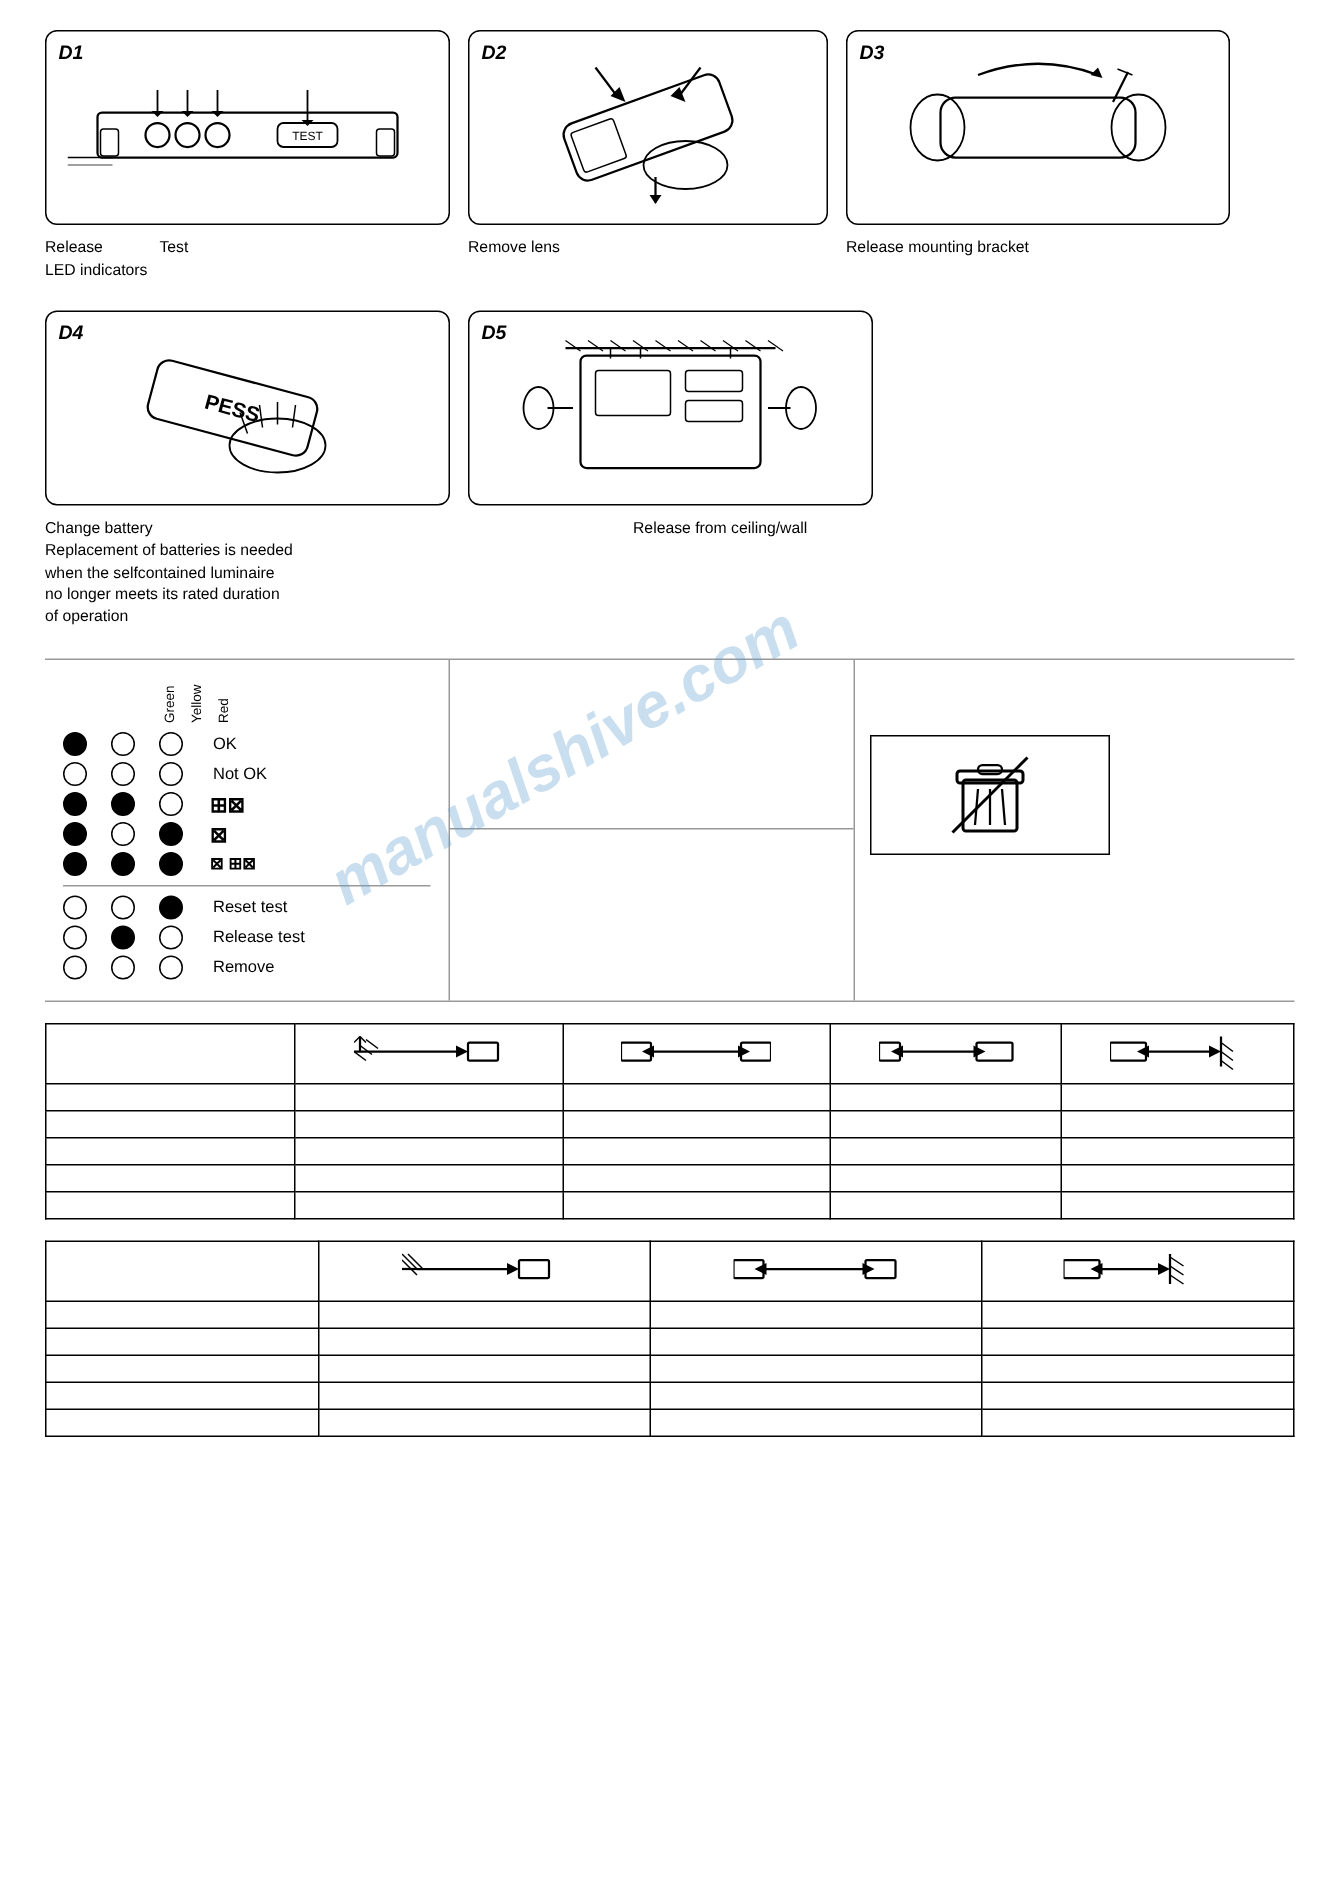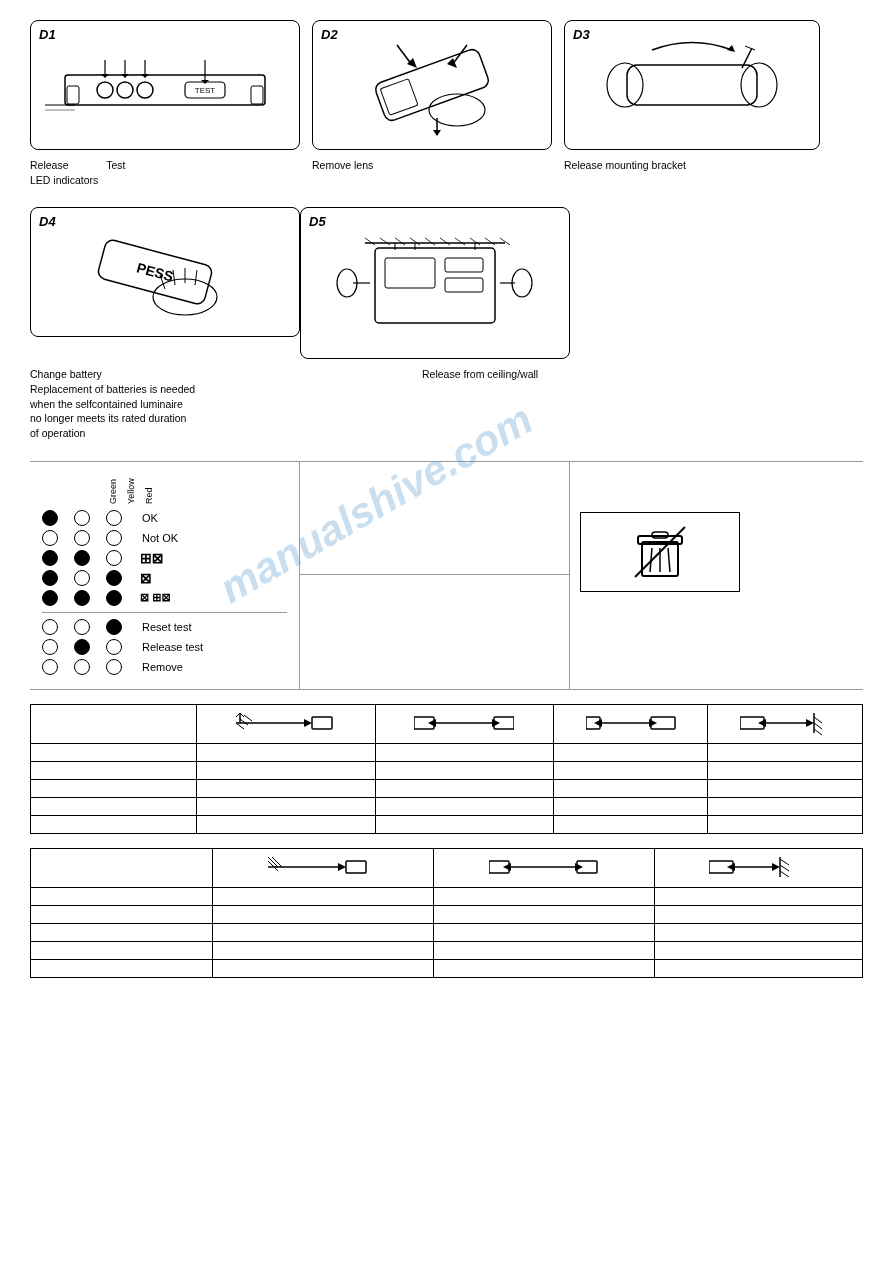--- a/index.html
+++ b/index.html
@@ -64,25 +64,26 @@
       line-height: 1.4;
     }
 
     .caption-block.d1-cap { width: 270px; }
     .caption-block.d2-cap { width: 240px; }
     .caption-block.d3-cap { width: 240px; }
 
     
     .diagrams-row2 {
       display: flex;
+      gap: 12px;
       margin-bottom: 8px;
     }
 
     .diagram-box.d4 { width: 270px; height: 130px; }
-    .diagram-box.d5 { width: 270px; height: 152px; }
+    .diagram-box.d5 { width: 270px; height: 130px; }
 
     .caption-block.d4-cap { width: 270px; }
     .caption-block.d5-cap { width: 380px; }
 
     
     .led-section {
       border-top: 1px solid #999;
       border-bottom: 1px solid #999;
       display: flex;
       margin-top: 10px;

